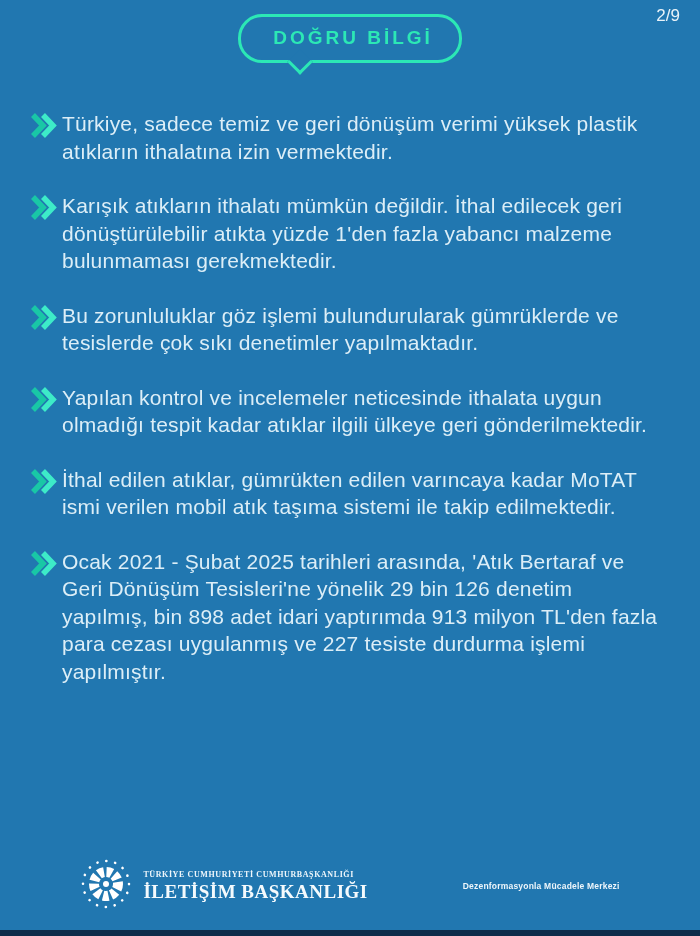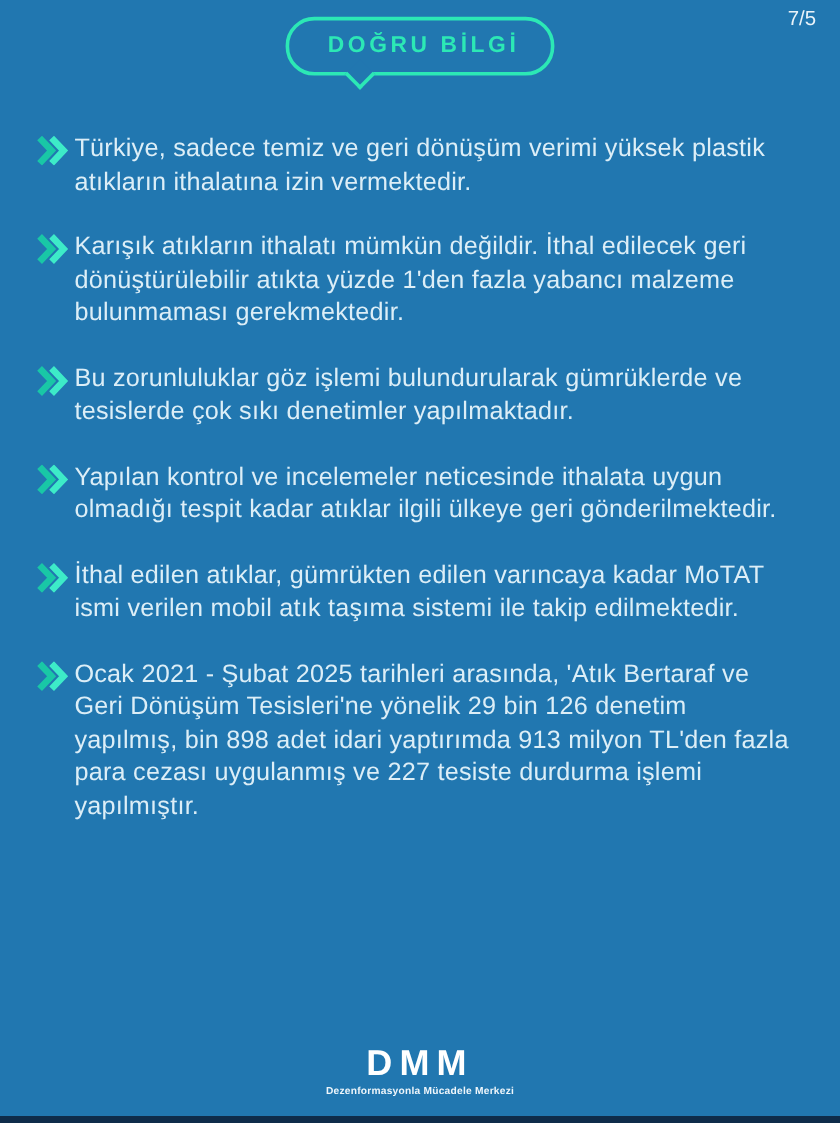--- a/index.html
+++ b/index.html
@@ -83,21 +83,21 @@
 </head>
 <body>
 
 <div class="header">
   <div class="badge-wrap">
     <div class="badge">
       <span>DOĞRU BİLGİ</span>
       <span class="badge-tail"></span>
     </div>
   </div>
-  <div class="page-indicator">7/5</div>
+  <div class="page-indicator">2/9</div>
 </div>
 
 <div class="content">
   <div class="item">
     <span class="chev">
       <svg width="27" height="25" viewBox="0 0 27 25">
           <polyline points="3,2 13,12.5 3,23" fill="none" stroke="#19c7a6" stroke-width="5.5"></polyline>
           <polyline points="13,2 23,12.5 13,23" fill="none" stroke="#3debc8" stroke-width="5.5"></polyline>
         </svg>
     </span>
@@ -144,19 +144,31 @@
       <svg width="27" height="25" viewBox="0 0 27 25">
           <polyline points="3,2 13,12.5 3,23" fill="none" stroke="#19c7a6" stroke-width="5.5"></polyline>
           <polyline points="13,2 23,12.5 13,23" fill="none" stroke="#3debc8" stroke-width="5.5"></polyline>
         </svg>
     </span>
     <p>Ocak 2021 - Şubat 2025 tarihleri arasında, 'Atık Bertaraf ve Geri Dönüşüm Tesisleri'ne yönelik 29 bin 126 denetim yapılmış, bin 898 adet idari yaptırımda 913 milyon TL'den fazla para cezası uygulanmış ve 227 tesiste durdurma işlemi yapılmıştır.</p>
   </div>
 </div>
 
 <div class="footer">
+  <div class="gov-logo">
+    <span>
+      <svg width="52" height="52" viewBox="0 0 52 52">
+        <circle cx="26" cy="26" r="23" fill="none" stroke="#ffffff" stroke-width="2.6" stroke-dasharray="0.1 8.9" stroke-linecap="round"></circle>
+        <circle cx="26" cy="26" r="12" fill="none" stroke="#ffffff" stroke-width="10" stroke-dasharray="5.5 2.6"></circle>
+        <circle cx="26" cy="26" r="3" fill="#ffffff"></circle>
+      </svg>
+    </span>
+    <span class="gov-text">
+      <span class="gov-line1">TÜRKİYE CUMHURİYETİ CUMHURBAŞKANLIĞI</span>
+      <span class="gov-line2">İLETİŞİM BAŞKANLIĞI</span>
+    </span>
+  </div>
   <div class="dmm-logo">
-    <span class="dmm-word">DMM</span>
     <span class="dmm-sub">Dezenformasyonla Mücadele Merkezi</span>
   </div>
 </div>
 
 <div class="bottom-strip"></div>
 
 </body></html>

